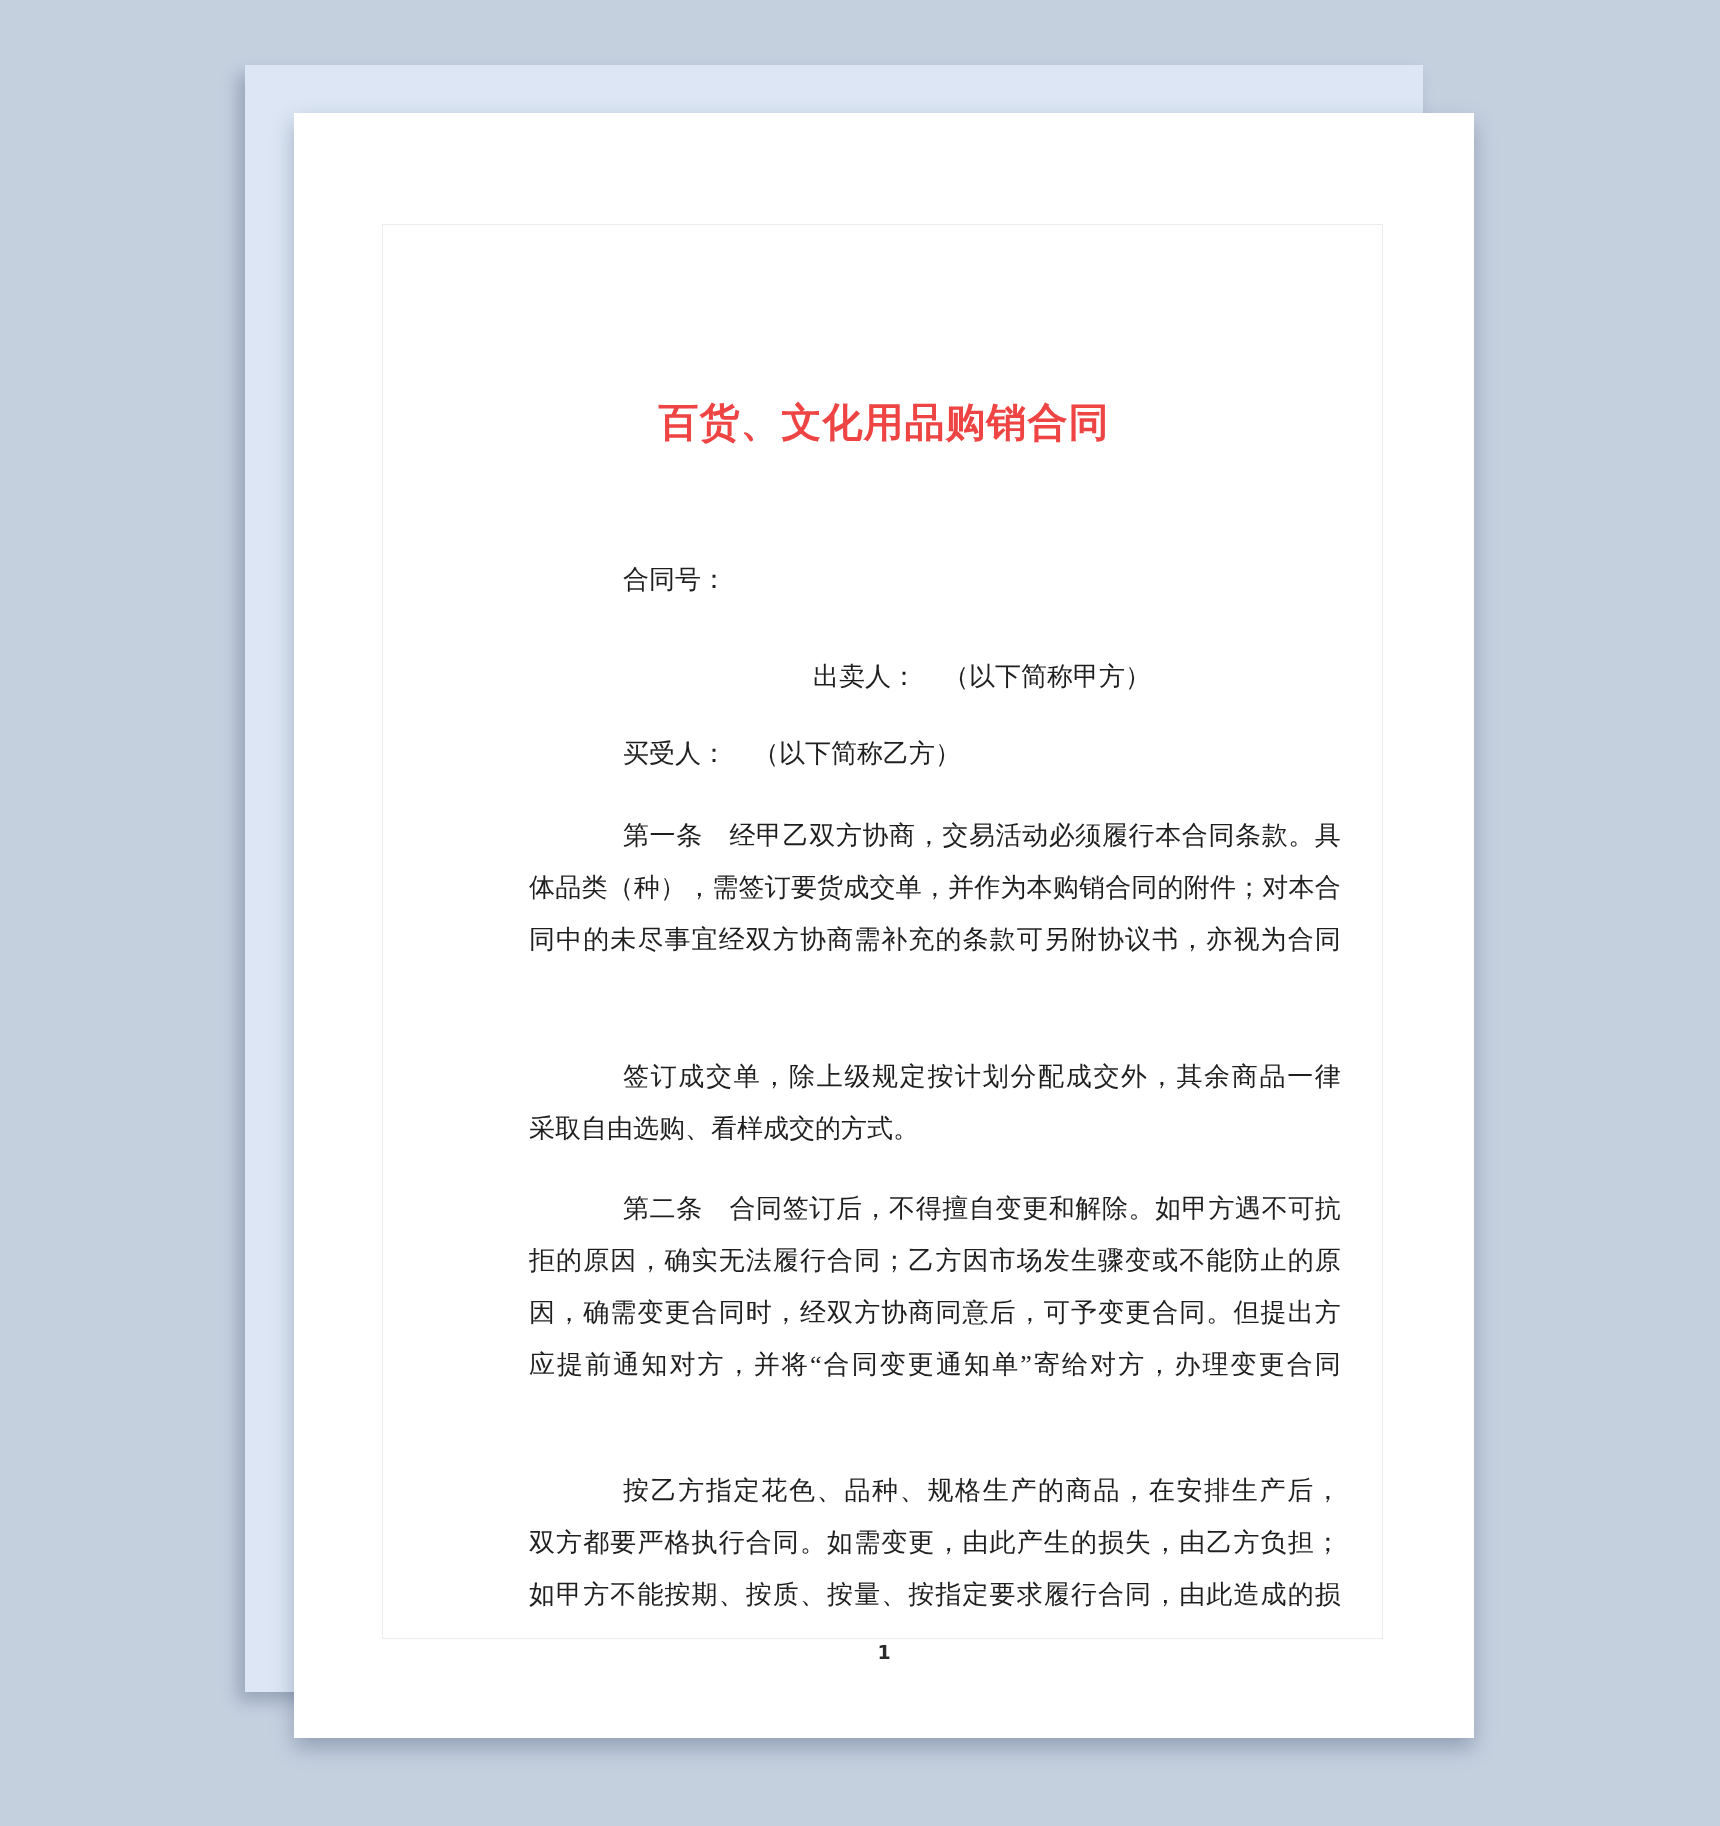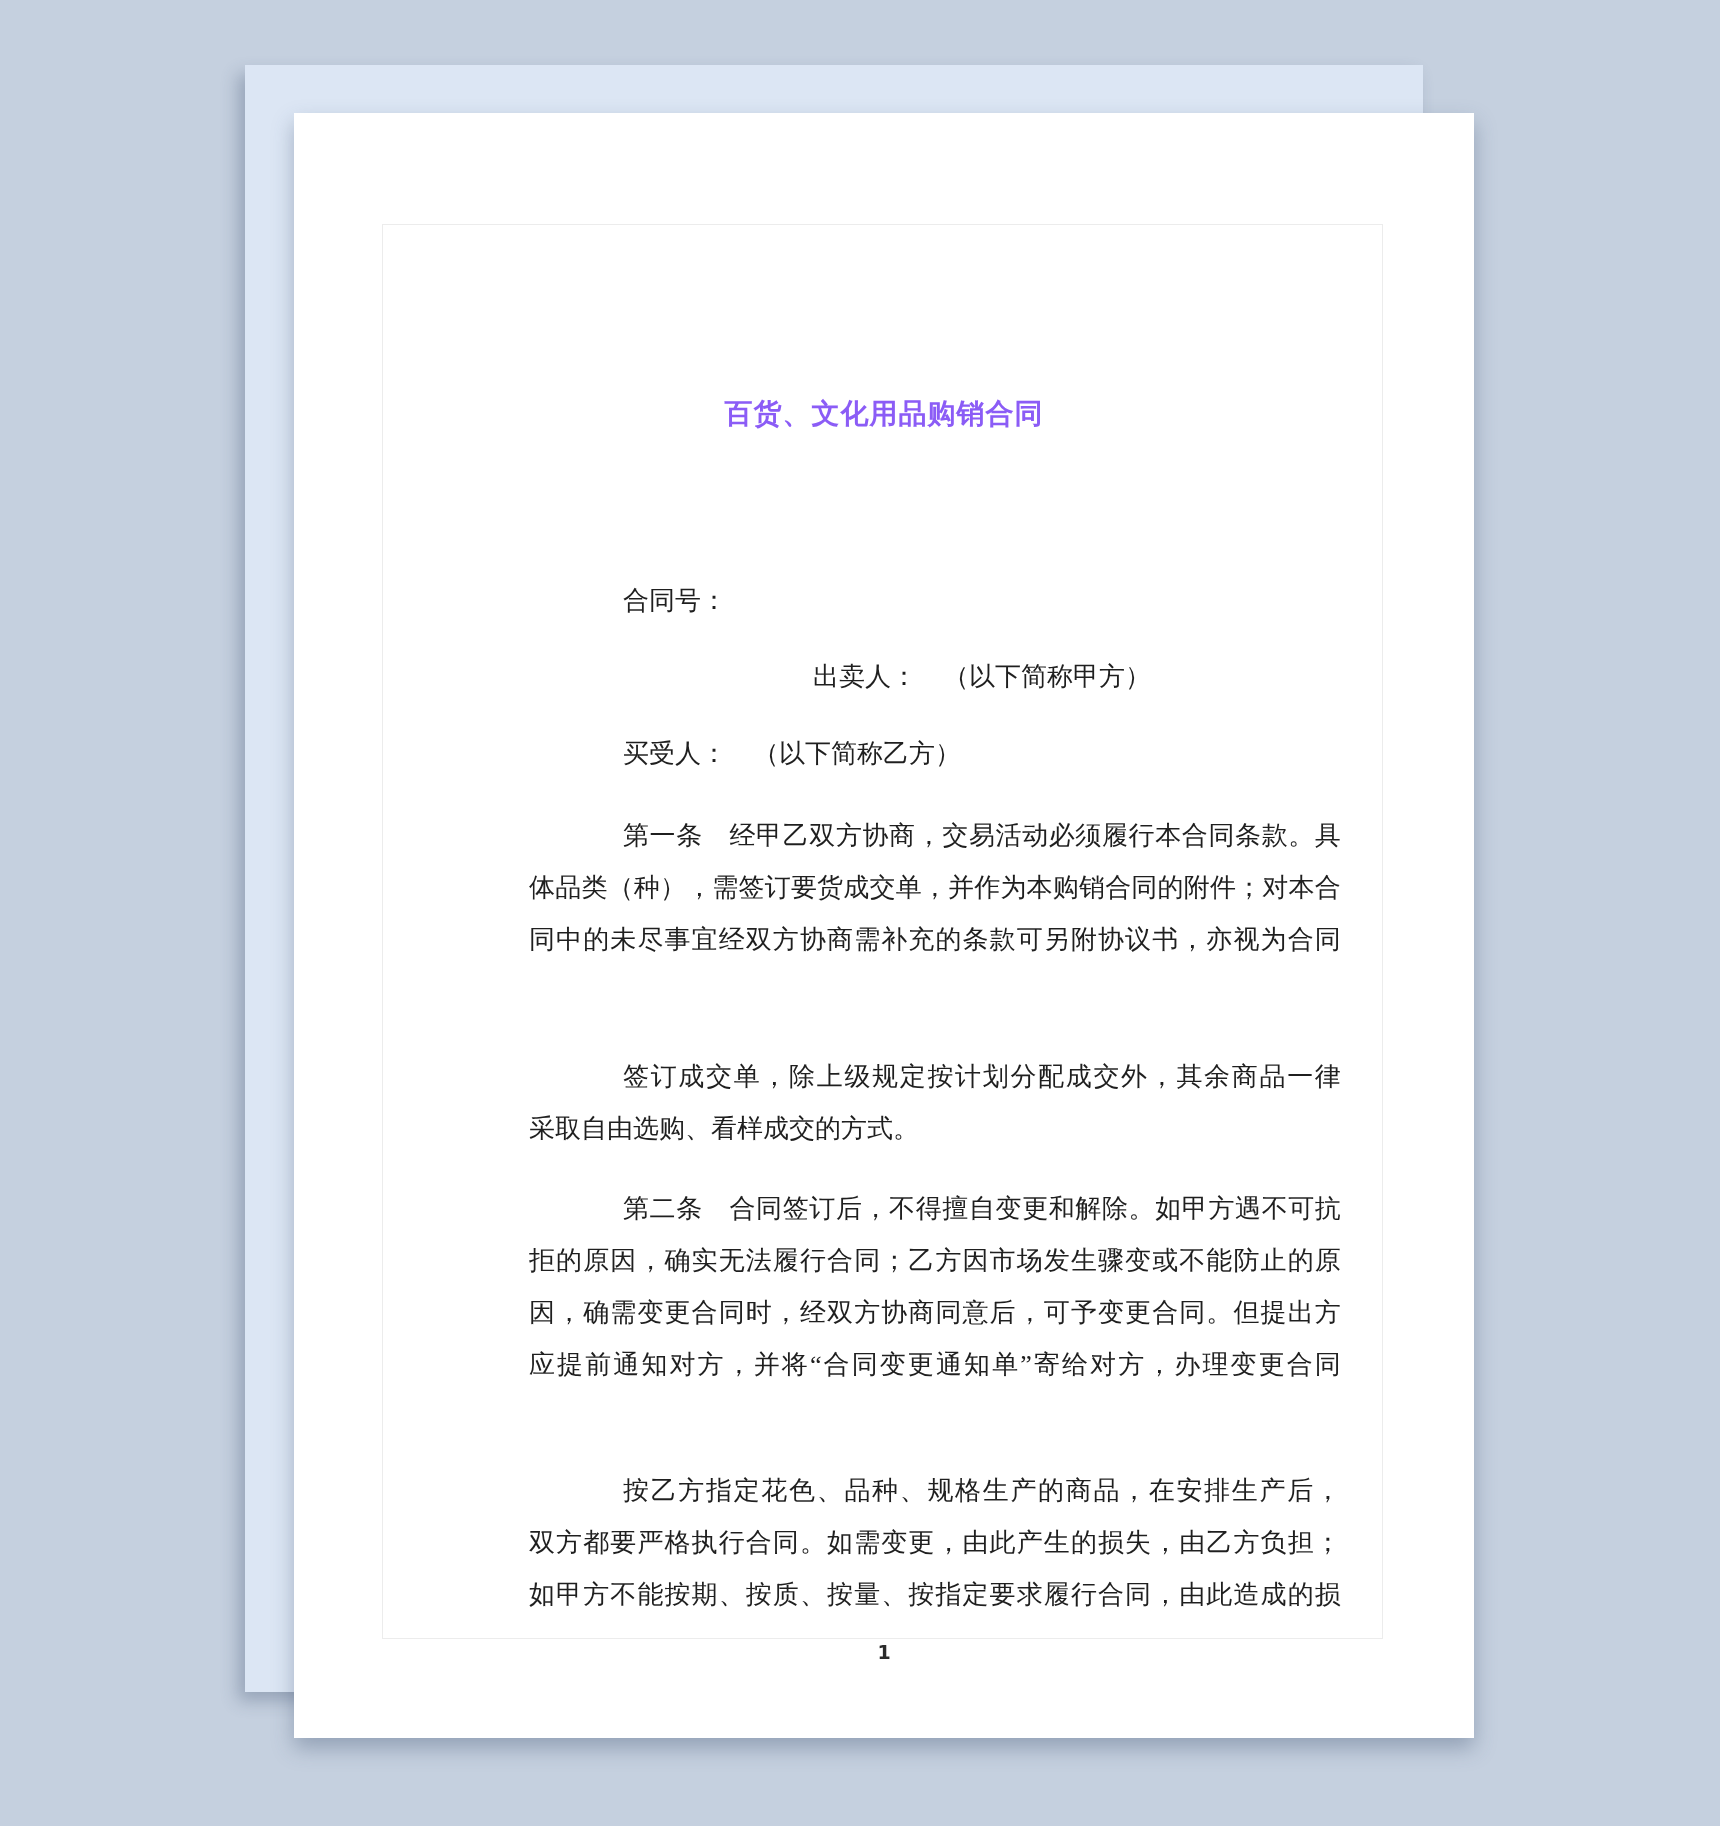--- a/index.html
+++ b/index.html
@@ -21,36 +21,36 @@
   }
   .inner-border{
     position:absolute;left:88px;top:111px;width:1001px;height:1415px;
     border:1px solid var(--border,#ececec);
     box-sizing:border-box;
   }
   .doc-title{
     position:absolute;left:0;top:258px;width:100%;
     text-align:center;
     font-family:"Liberation Sans","DejaVu Sans",sans-serif;
-    font-weight:700;font-size:28px;line-height:48px;
-    color:#8b5cf6;letter-spacing:1px;
+    font-weight:700;font-size:40px;line-height:48px;
+    color:#ef4444;letter-spacing:1px;
   }
   .para{
     position:absolute;left:235px;width:812px;
     color:var(--text,#1f1f1f);
   }
   .para .line{
     height:52px;line-height:52px;font-size:26px;
     white-space:pre;
   }
   .para .line.fill{
     display:flex;justify-content:space-between;white-space:normal;
   }
   .para .line.indent{padding-left:94px;}
-  .p-hao   {top:462px;}
+  .p-hao   {top:441px;}
   .p-seller{top:538px;text-align:center;}
   .p-buyer {top:615px;}
   .p-1     {top:697px;}
   .p-2     {top:938px;}
   .p-3     {top:1070px;}
   .p-4     {top:1352px;}
   .page-number{
     position:absolute;left:0;top:1528px;width:100%;
     text-align:center;font-size:19px;font-weight:700;color:#2b2b2b;
     font-family:"DejaVu Sans","Liberation Sans",sans-serif;

